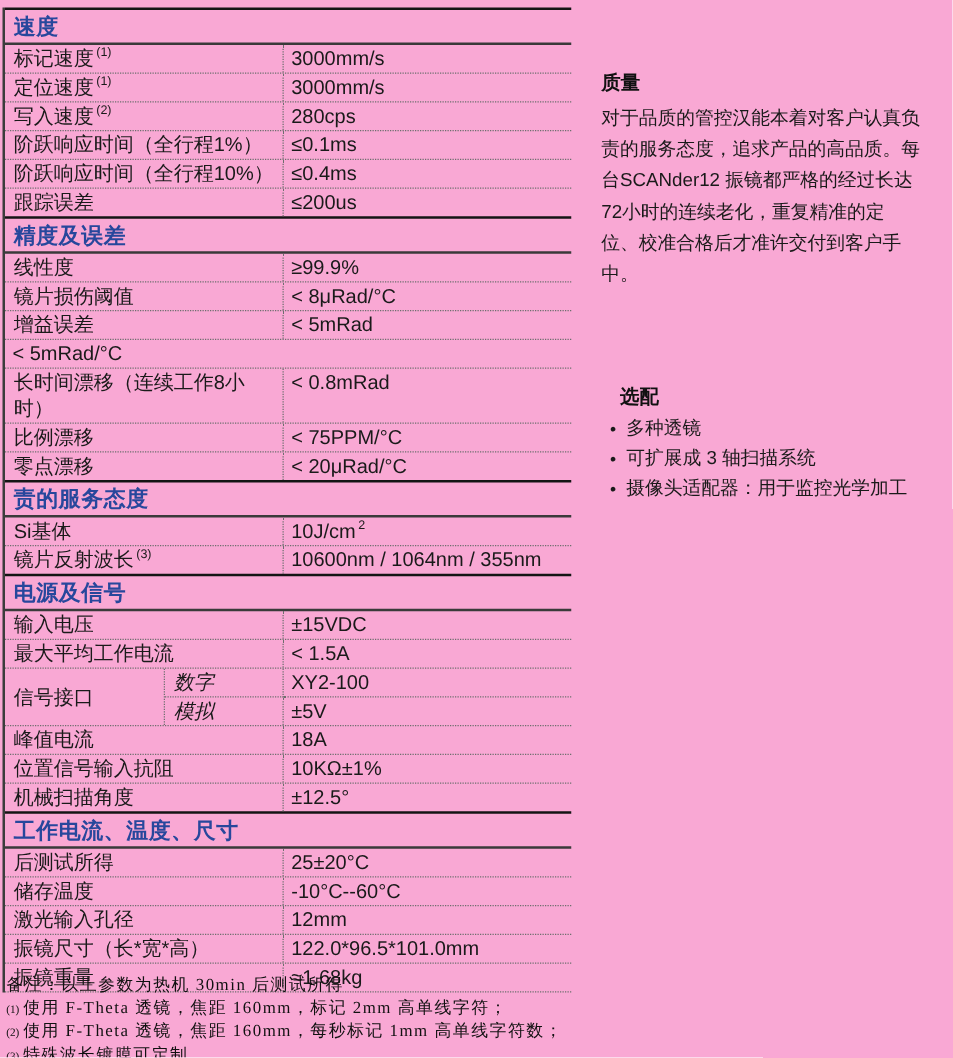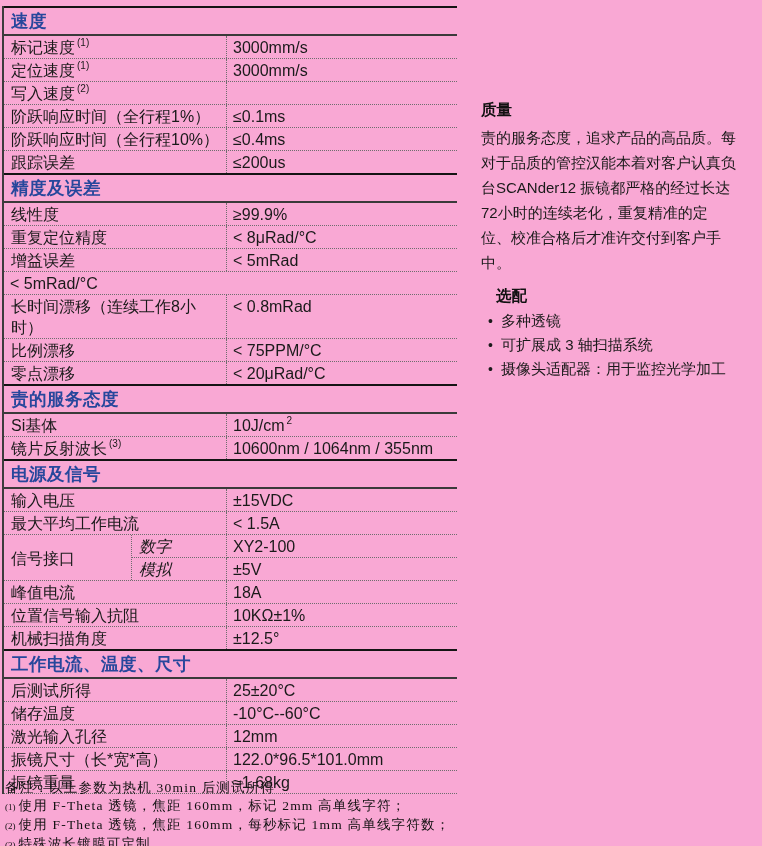--- a/index.html
+++ b/index.html
@@ -18,24 +18,24 @@
   .t-row.signal{grid-template-columns:128px 95px 1fr;}
   .t-row.no-bb{border-bottom:none;}
   .cell{padding:1px 4px 0 7px;min-height:21px;line-height:21px;font-size:16px;}
   .label-cell{border-right:1px dotted var(--dot,#6e6e6e);}
   .value-cell{padding-left:6px;}
   .sub-cell{border-right:1px dotted var(--dot,#6e6e6e);font-style:italic;}
   .bb{border-bottom:1px dotted var(--dot,#6e6e6e);}
   .span2{grid-row:1/3;display:flex;align-items:center;}
   sup.note-sup{font-size:10px;line-height:0;position:relative;top:-1px;margin-left:2px;vertical-align:super;}
   
-  .quality{position:absolute;left:481px;top:57px;width:274px;margin-top:43px;}
+  .quality{position:absolute;left:481px;top:57px;width:274px;}
   .side-title{font-weight:bold;font-size:15.5px;line-height:20px;margin-bottom:5px;color:#111;}
   .q-line{font-size:15px;line-height:25px;}
-  .options{position:absolute;left:481px;top:286px;width:274px;}
+  .options{position:absolute;left:481px;top:308px;width:274px;}
   .options-title{padding-left:15px;margin-bottom:3px;}
   .opt-item{font-size:15px;line-height:24px;padding-left:7px;display:flex;}
   .bullet{width:13px;font-size:14px;flex:none;}
   
   .notes{
     position:absolute;left:5px;top:779px;width:452px;
     font-family:"Liberation Serif","DejaVu Serif",serif;color:#111;
   }
   .remark,.note-line{font-size:13.5px;line-height:18px;letter-spacing:1.2px;white-space:nowrap;}
   .note-marker{font-size:9px;margin-right:3px;letter-spacing:0;}
@@ -50,40 +50,41 @@
       <div class="t-row">
         <div class="cell label-cell">标记速度<sup class="note-sup">(1)</sup></div>
         <div class="cell value-cell">3000mm/s</div>
       </div>
       <div class="t-row">
         <div class="cell label-cell">定位速度<sup class="note-sup">(1)</sup></div>
         <div class="cell value-cell">3000mm/s</div>
       </div>
       <div class="t-row">
         <div class="cell label-cell">写入速度<sup class="note-sup">(2)</sup></div>
+        <div class="cell value-cell">280cps</div>
       </div>
       <div class="t-row">
         <div class="cell label-cell">阶跃响应时间（全行程1%）</div>
         <div class="cell value-cell">≤0.1ms</div>
       </div>
       <div class="t-row">
         <div class="cell label-cell">阶跃响应时间（全行程10%）</div>
         <div class="cell value-cell">≤0.4ms</div>
       </div>
       <div class="t-row no-bb">
         <div class="cell label-cell">跟踪误差</div>
         <div class="cell value-cell">≤200us</div>
       </div>
       <div class="sec-header">精度及误差</div>
       <div class="t-row">
         <div class="cell label-cell">线性度</div>
         <div class="cell value-cell">≥99.9%</div>
       </div>
       <div class="t-row">
-        <div class="cell label-cell">重复定位精度</div>
+        <div class="cell label-cell">镜片损伤阈值</div>
         <div class="cell value-cell">&lt; 8μRad/°C</div>
       </div>
       <div class="t-row">
         <div class="cell label-cell">增益误差</div>
         <div class="cell value-cell">&lt; 5mRad</div>
       </div>
       <div class="t-row">
         <div class="cell value-cell">&lt; 5mRad/°C</div>
       </div>
       <div class="t-row">
@@ -154,22 +155,22 @@
       </div>
       <div class="t-row">
         <div class="cell label-cell">振镜重量</div>
         <div class="cell value-cell">≈1.68kg</div>
       </div>
     </div>
 
   <div class="quality">
     <div class="side-title">质量</div>
     <div>
+        <div class="q-line">对于品质的管控汉能本着对客户认真负</div>
         <div class="q-line">责的服务态度，追求产品的高品质。每</div>
-        <div class="q-line">对于品质的管控汉能本着对客户认真负</div>
         <div class="q-line">台SCANder12 振镜都严格的经过长达</div>
         <div class="q-line">72小时的连续老化，重复精准的定</div>
         <div class="q-line">位、校准合格后才准许交付到客户手</div>
         <div class="q-line">中。</div>
       </div>
   </div>
 
   <div class="options">
     <div class="side-title options-title">选配</div>
     <div>

